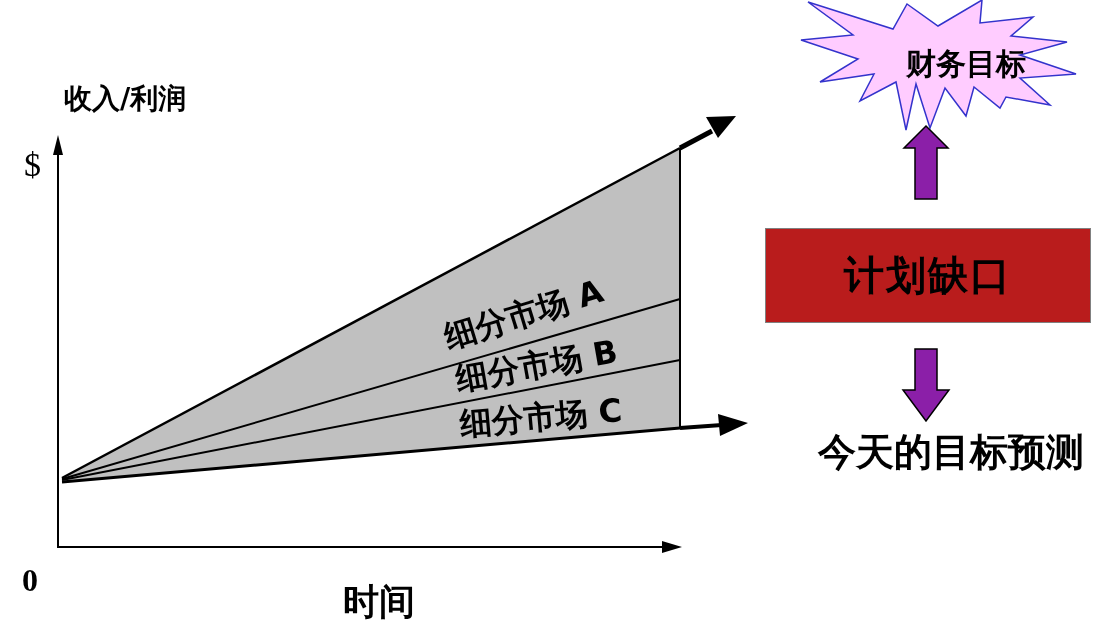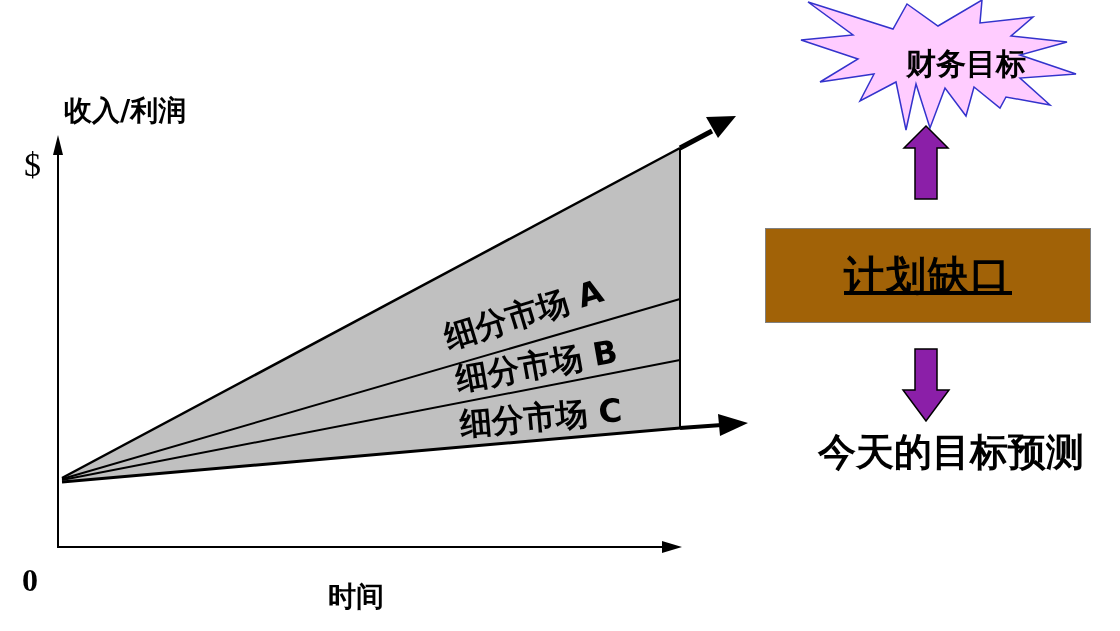--- a/index.html
+++ b/index.html
@@ -3,22 +3,22 @@
   <meta charset="utf-8">
   <style>
     html, body { margin: 0; padding: 0; background: #ffffff; }
     body { width: 1120px; height: 631px; position: relative; overflow: hidden;
            font-family: "DejaVu Sans", "Liberation Sans", sans-serif; }
     .abs { position: absolute; }
     .bold-label { font-weight: bold; color: #000; white-space: nowrap; }
     .serif { font-family: "Liberation Serif", "DejaVu Serif", serif; }
     svg.layer { position: absolute; left: 0; top: 0; }
     .gap-box { position: absolute; left: 765px; top: 228px; width: 326px; height: 95px;
-               border: 1px solid #808080; background: #a16207; box-sizing: border-box;
-               display: flex; align-items: center; justify-content: center; text-decoration: underline; }
+               border: 1px solid #808080; background: #b91c1c; box-sizing: border-box;
+               display: flex; align-items: center; justify-content: center; }
     .gap-box span { font-size: 40px; font-weight: bold; letter-spacing: 2px; }
     .seg-label { position: absolute; font-size: 32px; font-weight: bold; white-space: nowrap;
                  transform-origin: left bottom; }
   </style>
 </head>
 <body>
 
 <svg class="layer" width="1120" height="631">
   <defs>
     <marker id="ah" markerWidth="10" markerHeight="10" refX="9" refY="5" orient="auto" markerUnits="userSpaceOnUse">
@@ -48,27 +48,27 @@
   <line x1="58" y1="547" x2="665" y2="547" stroke="#000" stroke-width="2"></line>
   <polygon points="682,547 662,541 662,553" fill="#000"></polygon>
 
   <polygon fill="#ffccff" stroke="#3333cc" stroke-width="1.5" points="808,2 893,29 907,4 938,26 982,0 980,23 1033,17 1011,36 1067,42 1020,55 1076,74 1020,78 1050,105 1006,97 1000,108 974,87 966,116 945,88 930,128 916,84 906,130 896,82 860,101 874,74 820,82 858,59 801,40 853,35"></polygon>
 
   <polygon fill="#8b1fa8" stroke="#000" stroke-width="1.5" points="926,126 948,148 937,148 937,199 915,199 915,148 904,148"></polygon>
 
   <polygon fill="#8b1fa8" stroke="#000" stroke-width="1.5" points="915,349 937,349 937,390 949,390 926,421 903,390 915,390"></polygon>
 </svg>
 
-<div class="abs bold-label" style="left:64px; top:92px; font-size:28px;">收入/利润</div>
+<div class="abs bold-label" style="left:64px; top:80px; font-size:28px;">收入/利润</div>
 
 <div class="abs serif" style="left:24px; top:146px; font-size:34px; color:#000;">$</div>
 
 <div class="abs serif" style="left:22px; top:562px; font-size:32px; font-weight:bold; color:#000;">0</div>
 
-<div class="abs bold-label" style="left:328px; top:578px; font-size:28px;">时间</div>
+<div class="abs bold-label" style="left:343px; top:578px; font-size:36px;">时间</div>
 
 <div class="seg-label" style="left:452px; top:316px; transform: rotate(-17deg);">细分市场 A</div>
 <div class="seg-label" style="left:460px; top:358px; transform: rotate(-10deg);">细分市场 B</div>
 <div class="seg-label" style="left:462px; top:403px; transform: rotate(-5deg);">细分市场 C</div>
 
 <div class="abs bold-label" style="left:866px; top:44px; font-size:30px;margin-left:40px;">财务目标</div>
 
 <div class="gap-box">
   <span>计划缺口</span>
 </div>

